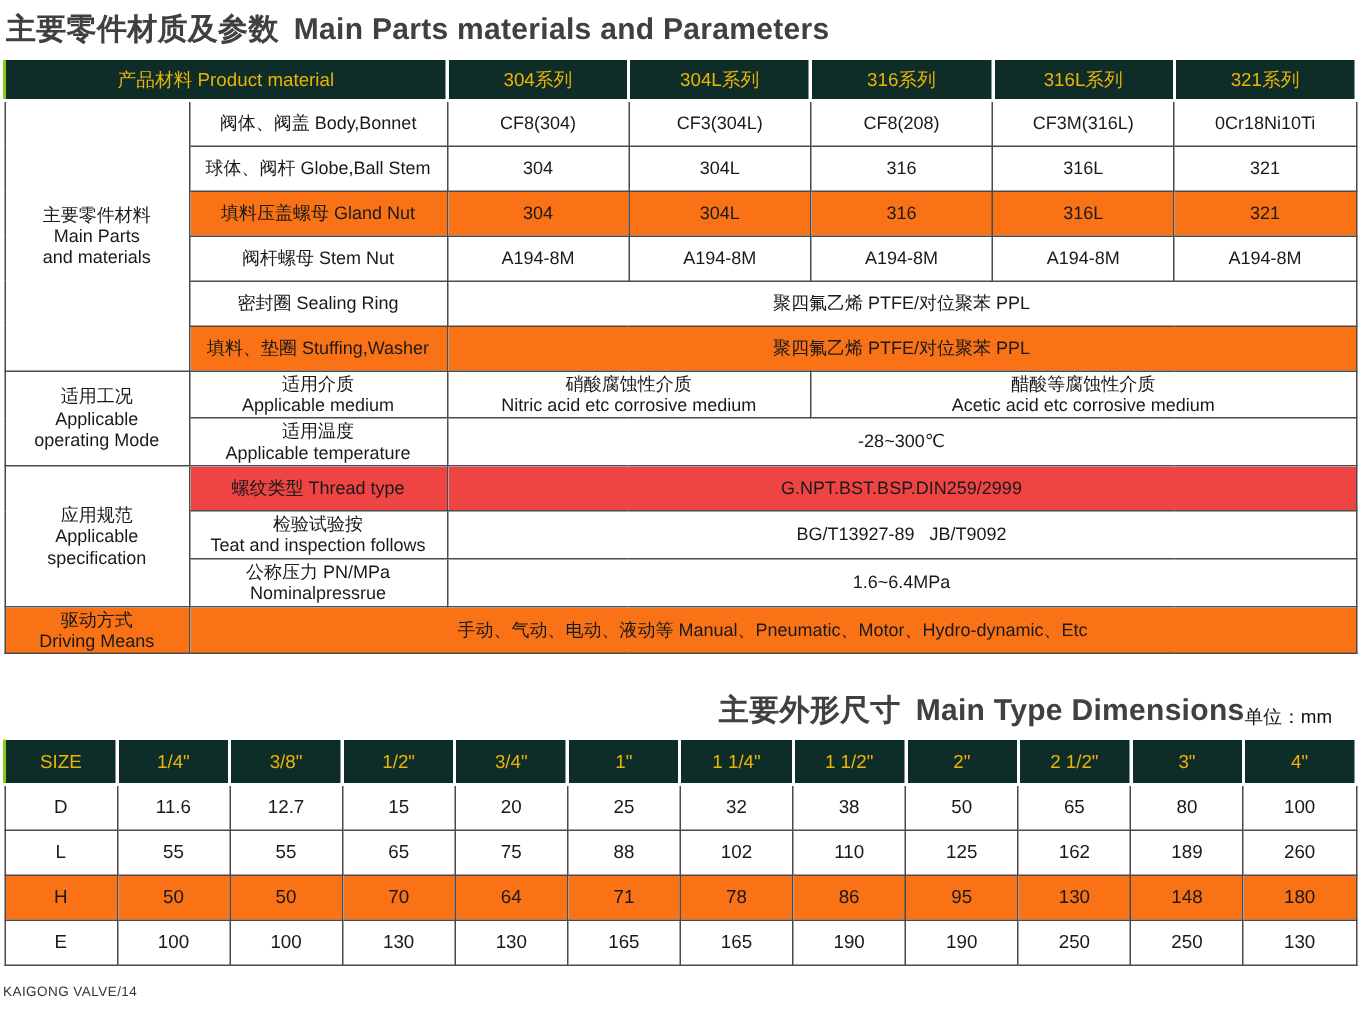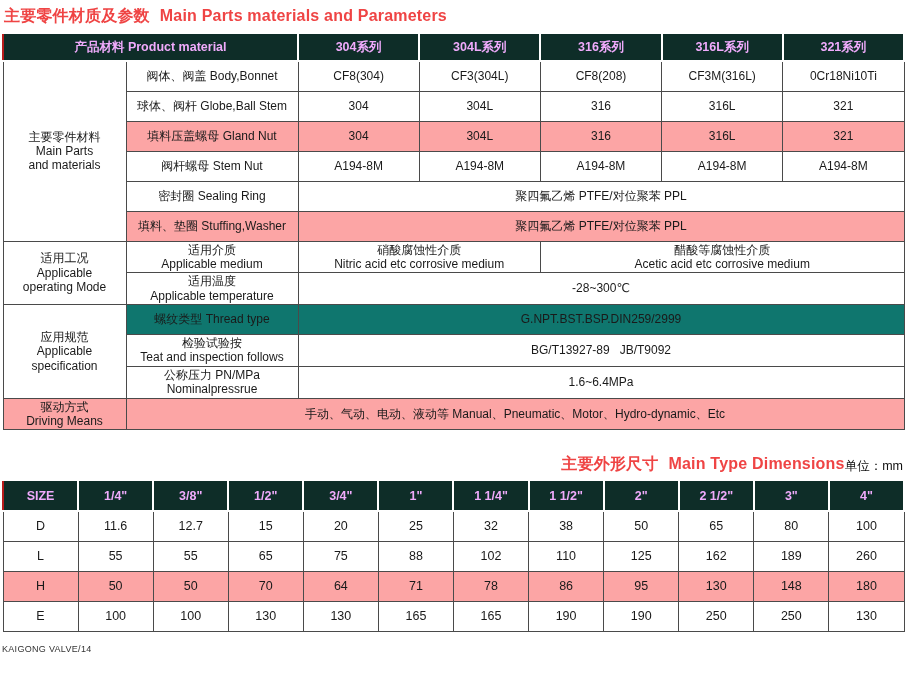--- a/index.html
+++ b/index.html
@@ -6,53 +6,53 @@
   html, body { margin: 0; padding: 0; }
   body {
     width: 907px; height: 677px;
     background: #ffffff;
     font-family: "Liberation Sans", "DejaVu Sans", sans-serif;
     color: #1a1a1a;
   }
   .page { padding: 4px 2px 0 2px; }
 
   .doc-title {
-    font-size: 16px; font-weight: bold; color: #ef4444;
+    font-size: 20px; font-weight: bold; color: #404040;
     margin: 2px 0 7px 2px; letter-spacing: 0.2px;
   }
   .doc-title .en { margin-left: 10px; }
 
   table { border-collapse: collapse; table-layout: fixed; width: 903px; }
 
   th {
-    background: #0e2d28; color: #f0abfc; font-weight: bold;
+    background: #0e2d28; color: #eab308; font-weight: normal;
     font-size: 12.5px; height: 27px; text-align: center;
-    border-left: 2px solid #b91c1c; border-right: 2px solid #ffffff;
+    border-left: 2px solid #84cc16; border-right: 2px solid #ffffff;
     border-bottom: 2px solid #ffffff; border-top: none;
     overflow: hidden;
   }
   td {
     border: 1px solid #4a4a4a;
     font-size: 12px; text-align: center; vertical-align: middle;
     height: 30px; padding: 1px 2px; line-height: 1.2;
     background: #ffffff; overflow: hidden;
   }
   .pre { white-space: pre-line; margin-left: 20px; }
-  td.gray { background: #0f766e; }
-  tr.grayrow td { background: #fca5a5; }
+  td.gray { background: #ef4444; }
+  tr.grayrow td { background: #f97316; }
 
   .t2 th { height: 30px; }
   .t2 td { height: 30px; font-size: 12.5px; }
 
   .subhead-row {
     width: 903px; display: flex; justify-content: flex-end; align-items: flex-end;
     margin: 24px 0 6px 0;
   }
   .subhead-row .doc-title { margin: 0 0 0 2px; }
-  .unit-label { font-size: 12.5px; color: #111; margin-right: 2px; }
+  .unit-label { font-size: 12.5px; color: #111; margin-right: 17px; }
 
   .footer-text {
     font-size: 9px; color: #333; margin: 12px 0 0 0; letter-spacing: 0.3px;
   }
 </style>
 </head>
 <body>
 
 <div class="page">
 

